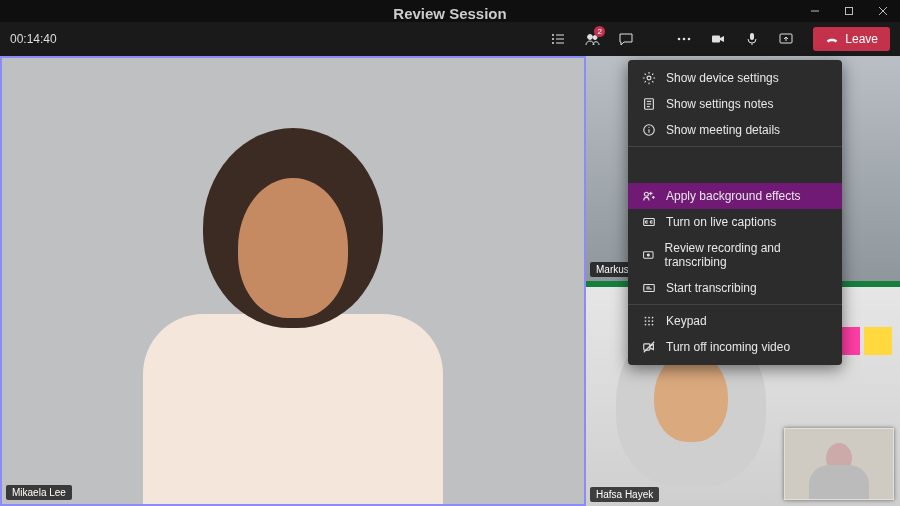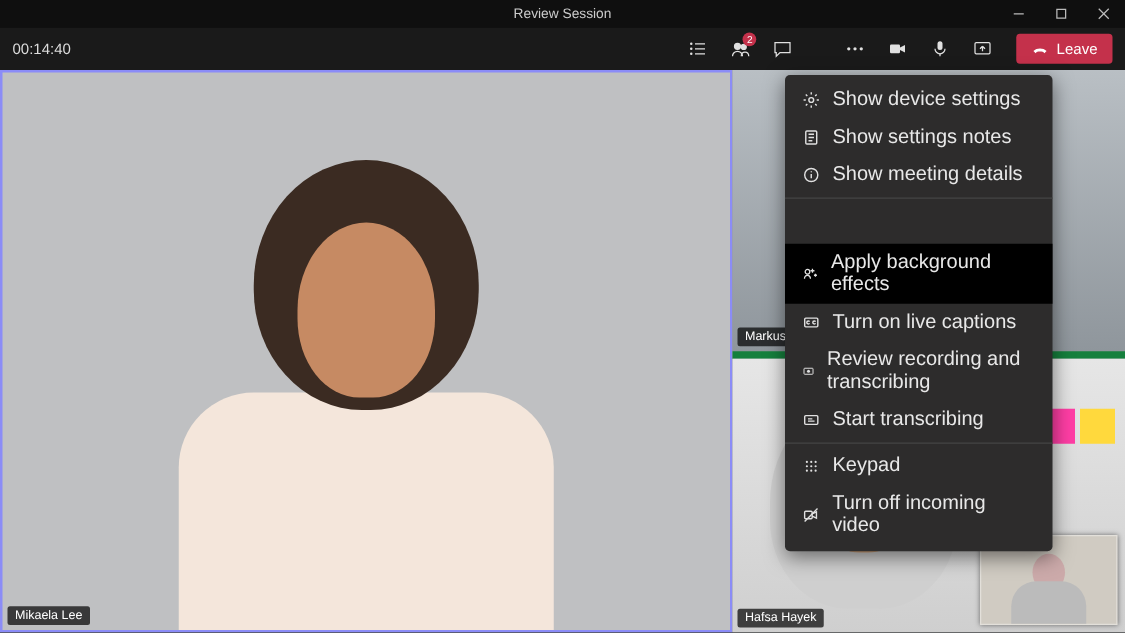--- a/index.html
+++ b/index.html
@@ -1,19 +1,19 @@
 <!DOCTYPE html>
 <html><head>
 <meta charset="utf-8">
 <style>
   * { box-sizing: border-box; margin: 0; padding: 0; }
   html, body { width: 900px; height: 506px; overflow: hidden; font-family: "Segoe UI", Arial, sans-serif; background: #000; color: #fff; }
   .titlebar {
-    height: 22px; width: 100%; background: #0f0f0f; display: flex; align-items: center; justify-content: center; position: relative;
-    font-size: 11px; color: #ccc;
+    height: 22px; width: 100%; background: #0f0f0f; display: flex; align-items: flex-end; justify-content: center; position: relative;
+    font-size: 15px; color: #ccc; font-weight: bold;
   }
   .win-controls { position: absolute; right: 0; top: 0; height: 22px; display: flex; }
   .win-btn { width: 34px; height: 22px; display: flex; align-items: center; justify-content: center; color: #bbb; }
   .win-btn svg { width: 10px; height: 10px; stroke: #bbb; fill: none; stroke-width: 1; }
   .toolbar {
     height: 34px; background: #1a1a1a; display: flex; align-items: center; padding: 0 10px; gap: 6px; position: relative;
   }
   .timer { font-size: 12px; color: #ddd; }
   .tool-right { margin-left: auto; display: flex; align-items: center; gap: 4px; }
   .tool-btn { width: 30px; height: 30px; display: flex; align-items: center; justify-content: center; border-radius: 3px; position: relative; }
@@ -26,24 +26,24 @@
   .stage { width: 900px; height: 450px; display: flex; background: #111; }
   .main-tile { width: 586px; height: 450px; position: relative; border: 2px solid #8b8cf7; background: #bfc0c2; }
   .side-col { width: 314px; height: 450px; display: flex; flex-direction: column; background:#111; }
   .side-tile { width: 100%; height: 225px; position: relative; background: #aeb4b9; border-top: 6px solid #15803d; }
   .side-tile:first-child { border-top: none; }
   .name-chip { position: absolute; left: 4px; bottom: 4px; background: rgba(0,0,0,0.7); font-size: 10px; padding: 2px 6px; border-radius: 2px; color:#fff; }
   .pip { position: absolute; right: 6px; bottom: 6px; width: 110px; height: 72px; background: #d0cbc2; border: 1px solid rgba(255,255,255,0.4); box-shadow: 0 0 4px rgba(0,0,0,0.5); }
   
   .menu {
     position: absolute; left: 628px; top: 60px; width: 214px; background: #2d2c2c; border-radius: 4px; padding: 5px 0;
-    box-shadow: 0 4px 16px rgba(0,0,0,0.5); font-size: 16px; z-index: 50;
+    box-shadow: 0 4px 16px rgba(0,0,0,0.5); font-size: 12px; z-index: 50;
   }
   .menu-item { display: flex; align-items: center; gap: 10px; padding: 6px 14px; color: #e8e8e8; }
-  .menu-item.hover { background: #000000; margin-top: 36px; }
+  .menu-item.hover { background: #701a75; margin-top: 36px; }
   .menu-sep { height: 1px; background: #444; margin: 3px 0; }
   .menu-item svg { width: 14px; height: 14px; fill: none; stroke: #e0e0e0; stroke-width: 1.3; }
   .main-tile .head { position:absolute; left:50%; top:70px; transform:translateX(-50%); width:180px; height:200px; border-radius:50% 50% 48% 48%; background:#3b2b22; }
   .main-tile .face { position:absolute; left:50%; top:120px; transform:translateX(-50%); width:110px; height:140px; border-radius:50% 50% 45% 45%; background:#c68a63; }
   .main-tile .body { position:absolute; left:50%; bottom:0; transform:translateX(-50%); width:300px; height:190px; border-radius:60px 60px 0 0; background:#f4e6db; }
   .side-tile.top .bg { position:absolute; inset:0; background:linear-gradient(#b9bfc4,#8f969c); }
   .side-tile.bottom .bg { position:absolute; inset:0; background:linear-gradient(#e6e6e6,#cfcfcf); }
   .side-tile.bottom .hijab { position:absolute; left:30px; top:30px; width:150px; height:170px; border-radius:60% 60% 50% 50%; background:#cfcfcf; }
   .side-tile.bottom .face2 { position:absolute; left:68px; top:65px; width:74px; height:90px; border-radius:50% 50% 45% 45%; background:#dba97e; }
   .sticky { position:absolute; width:28px; height:28px; }

